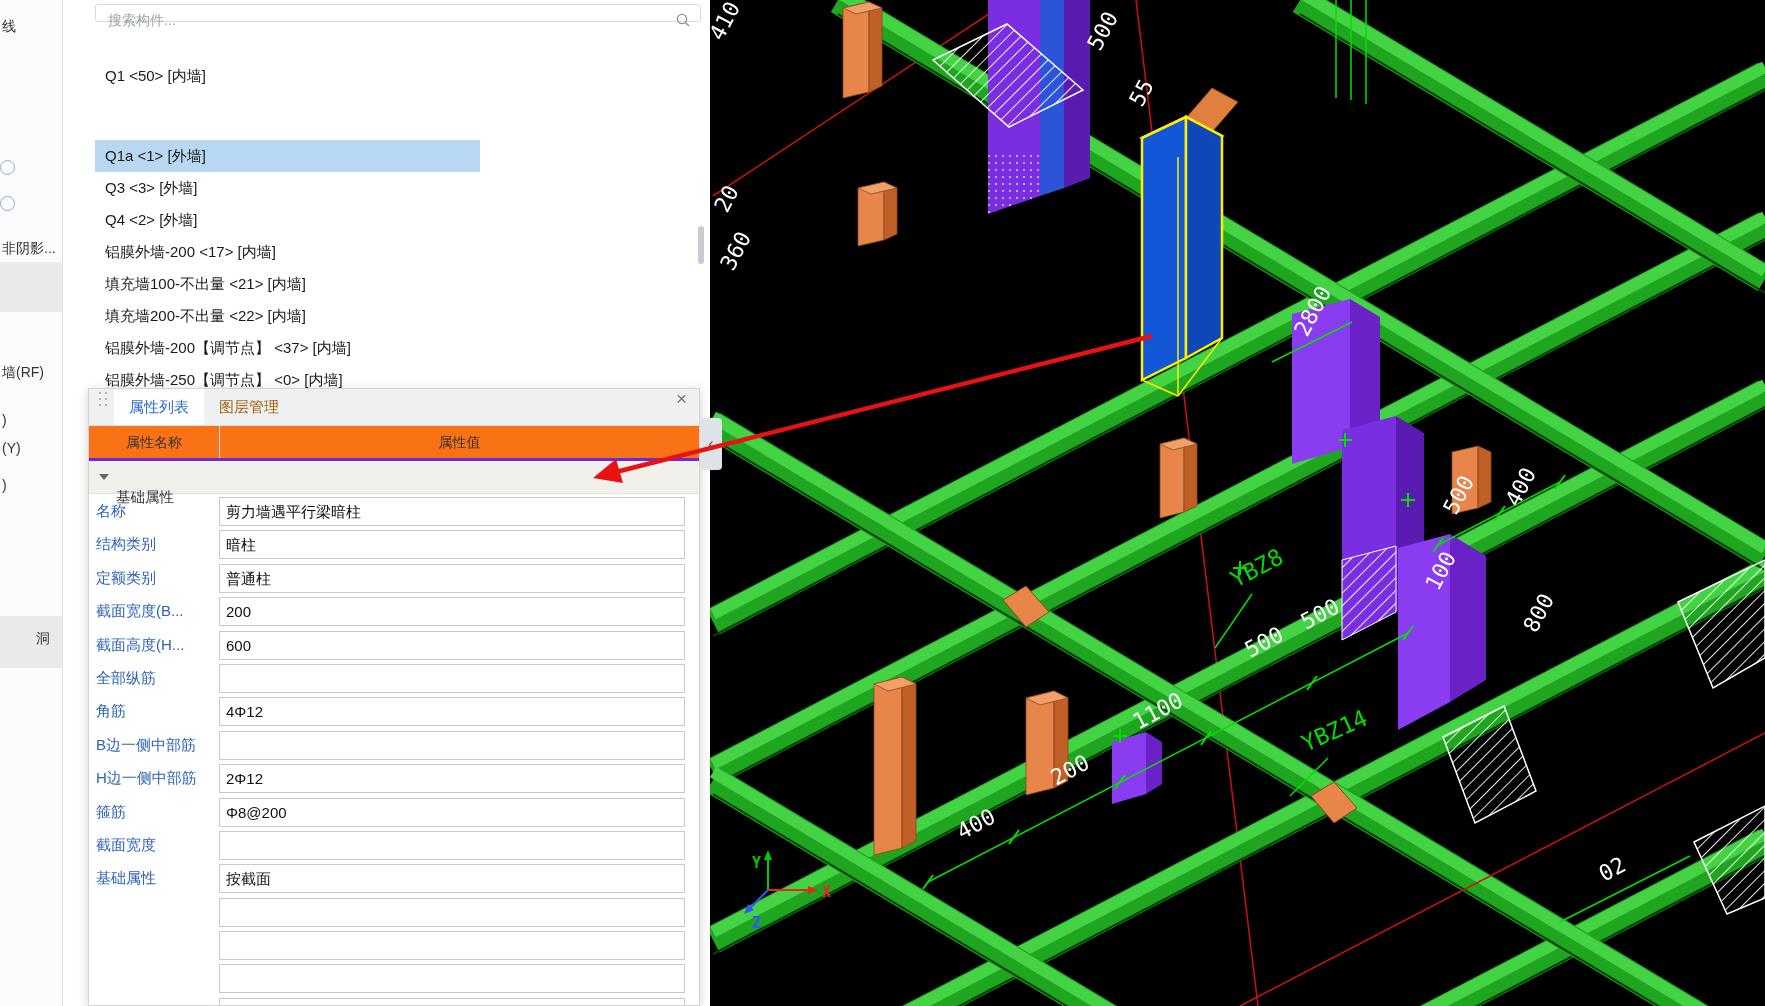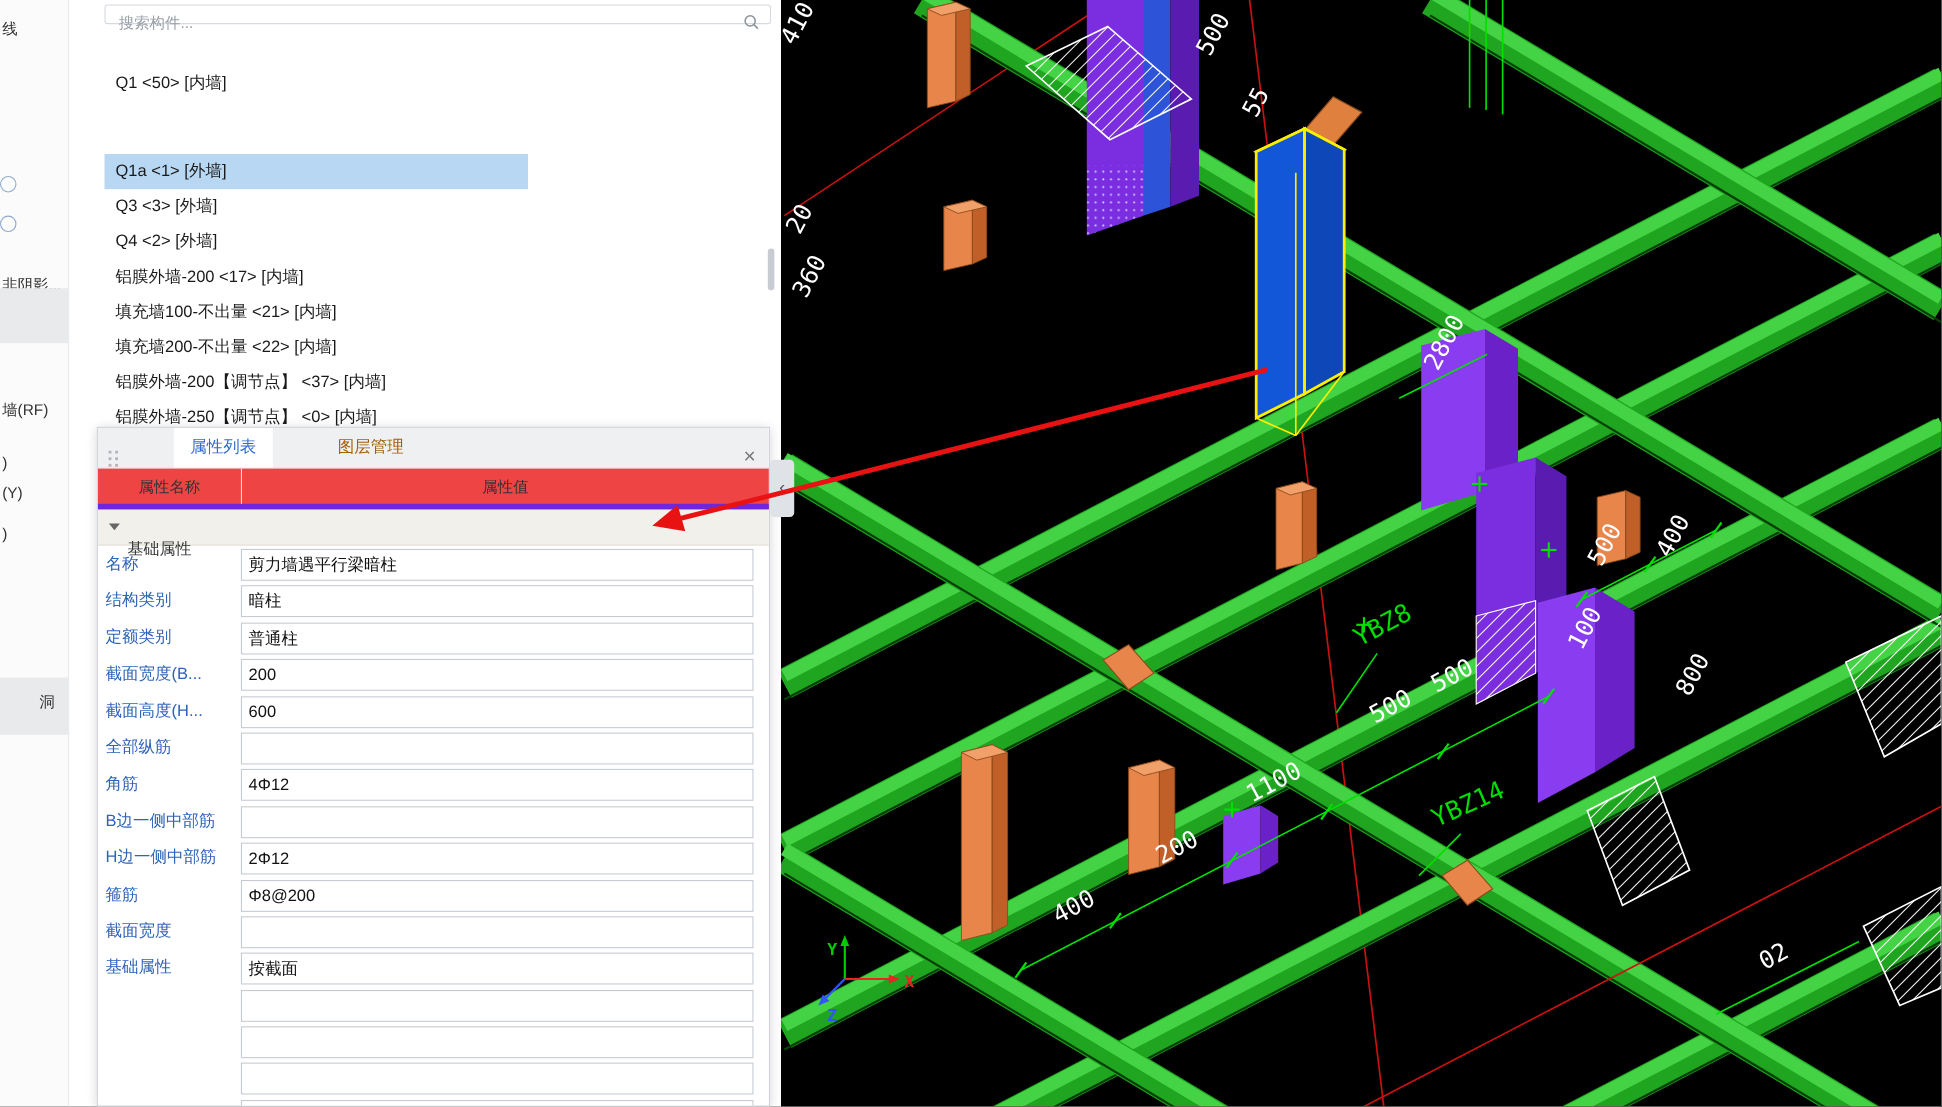--- a/index.html
+++ b/index.html
@@ -19,28 +19,28 @@
                     font-family:inherit;color:#333;background:transparent;}
   .search-box input::placeholder{color:#9aa0a8;}
   .search-ic{position:absolute;right:9px;top:7px;}
   .comp-list{position:absolute;left:32px;top:60px;width:612px;margin:0;padding:0;list-style:none;}
   .comp-item{height:32px;line-height:32px;padding-left:10px;font-size:15px;color:#1a1a1a;white-space:nowrap;}
   .comp-item.selected{background:#b8d7f2;width:375px;margin-top:48px;}
   .list-scrollbar{position:absolute;left:635px;top:226px;width:6px;height:38px;background:#c8ccd2;border-radius:3px;}
   
   .prop-window{position:absolute;left:88px;top:388px;width:612px;height:618px;background:#fff;
                border:1px solid #d0d4da;box-shadow:0 2px 10px rgba(0,0,0,.18);box-sizing:border-box;overflow:hidden;}
-  .tabbar{height:36px;background:#eef0f2;display:flex;align-items:flex-end;border-bottom:1px solid #dfe2e6;gap:44px;}
+  .tabbar{height:36px;background:#eef0f2;display:flex;align-items:flex-start;border-bottom:1px solid #dfe2e6;}
   .drag-dots{width:12px;height:18px;margin:0 6px 0 7px;
              background-image:radial-gradient(#b2b6bc 1.3px,transparent 1.4px);
              background-size:6px 6px;background-position:1px 1px;}
   .tab{padding:0 15px;height:36px;line-height:36px;font-size:15px;color:#a16207;}
   .tab.active{background:#fff;color:#2f6bd0;}
   .close-x{margin-left:auto;margin-right:12px;font-size:19px;color:#777;line-height:19px;}
-  .cols-header{position:relative;height:32px;background:#ef4444;border-bottom:5px solid #6d28d9;}
+  .cols-header{position:relative;height:32px;background:#f97316;border-bottom:3px solid #6d28d9;}
   .col-name{position:absolute;left:0;width:130px;text-align:center;line-height:32px;font-size:14px;color:#333;}
   .col-val{position:absolute;left:130px;right:0;text-align:center;line-height:32px;font-size:14px;color:#333;
            border-left:1px solid #e2e4e8;}
   .section-row{height:32px;background:#f2f0eb;border-bottom:1px solid #e3e0d8;display:flex;align-items:center;}
   .tri{width:0;height:0;border-left:5px solid transparent;border-right:5px solid transparent;
        border-top:6px solid #666;margin-left:10px;}
   .section-label{margin-left:7px;font-size:14.5px;color:#333;margin-top:40px;}
   .prow{position:relative;height:33.4px;}
   .plabel{position:absolute;left:7px;top:0;line-height:33px;font-size:15px;color:#2e63b8;white-space:nowrap;
           max-width:120px;overflow:hidden;}
@@ -56,21 +56,21 @@
   
   .annot{position:absolute;left:0;top:0;width:1765px;height:1006px;pointer-events:none;z-index:40;}
 </style>
 </head>
 <body>
 
 <div class="left-rail">
   <span class="rail-item" style="top:18px">线</span>
   <span class="rail-circle" style="top:160px"></span>
   <span class="rail-circle" style="top:196px"></span>
-  <span class="rail-item" style="top:251px">非阴影...</span>
+  <span class="rail-item" style="top:240px">非阴影...</span>
   <div class="rail-sel" style="top:262px;height:50px"></div>
   <span class="rail-item" style="top:364px">墙(RF)</span>
   <span class="rail-item" style="top:412px">)</span>
   <span class="rail-item" style="top:440px">(Y)</span>
   <span class="rail-item" style="top:477px">)</span>
   <div class="rail-sel" style="top:616px;height:52px"></div>
   <span class="rail-item" style="top:630px;left:36px">洞</span>
 </div>
 
 <div class="list-panel">

